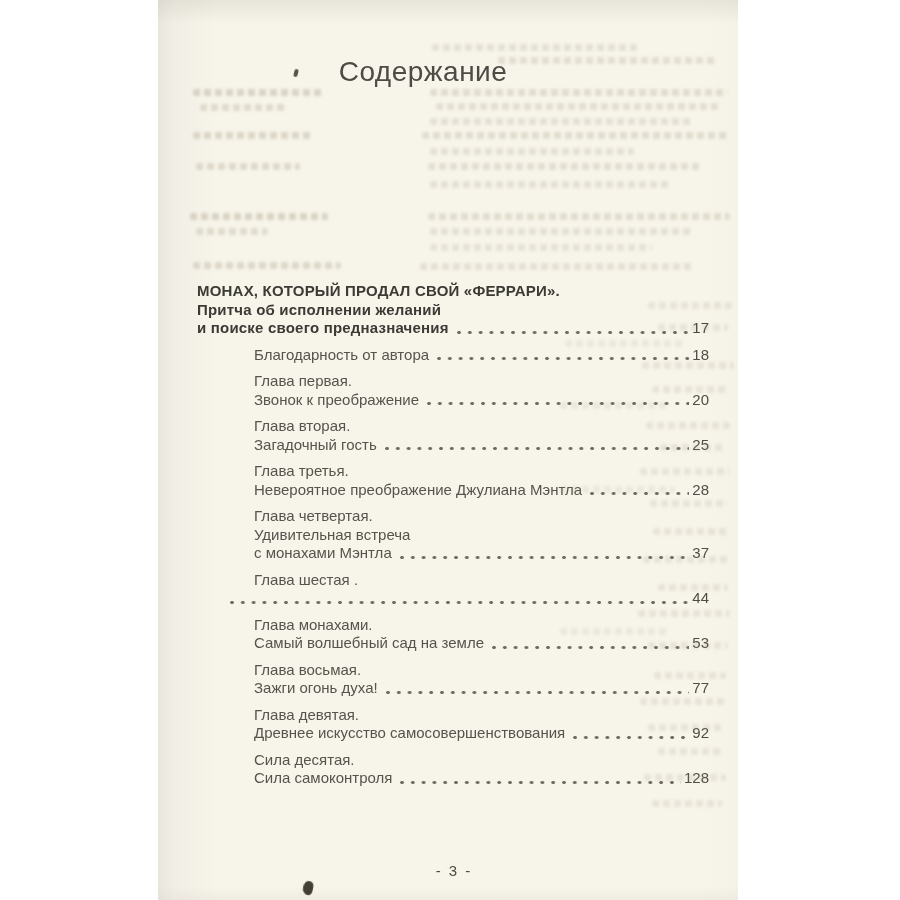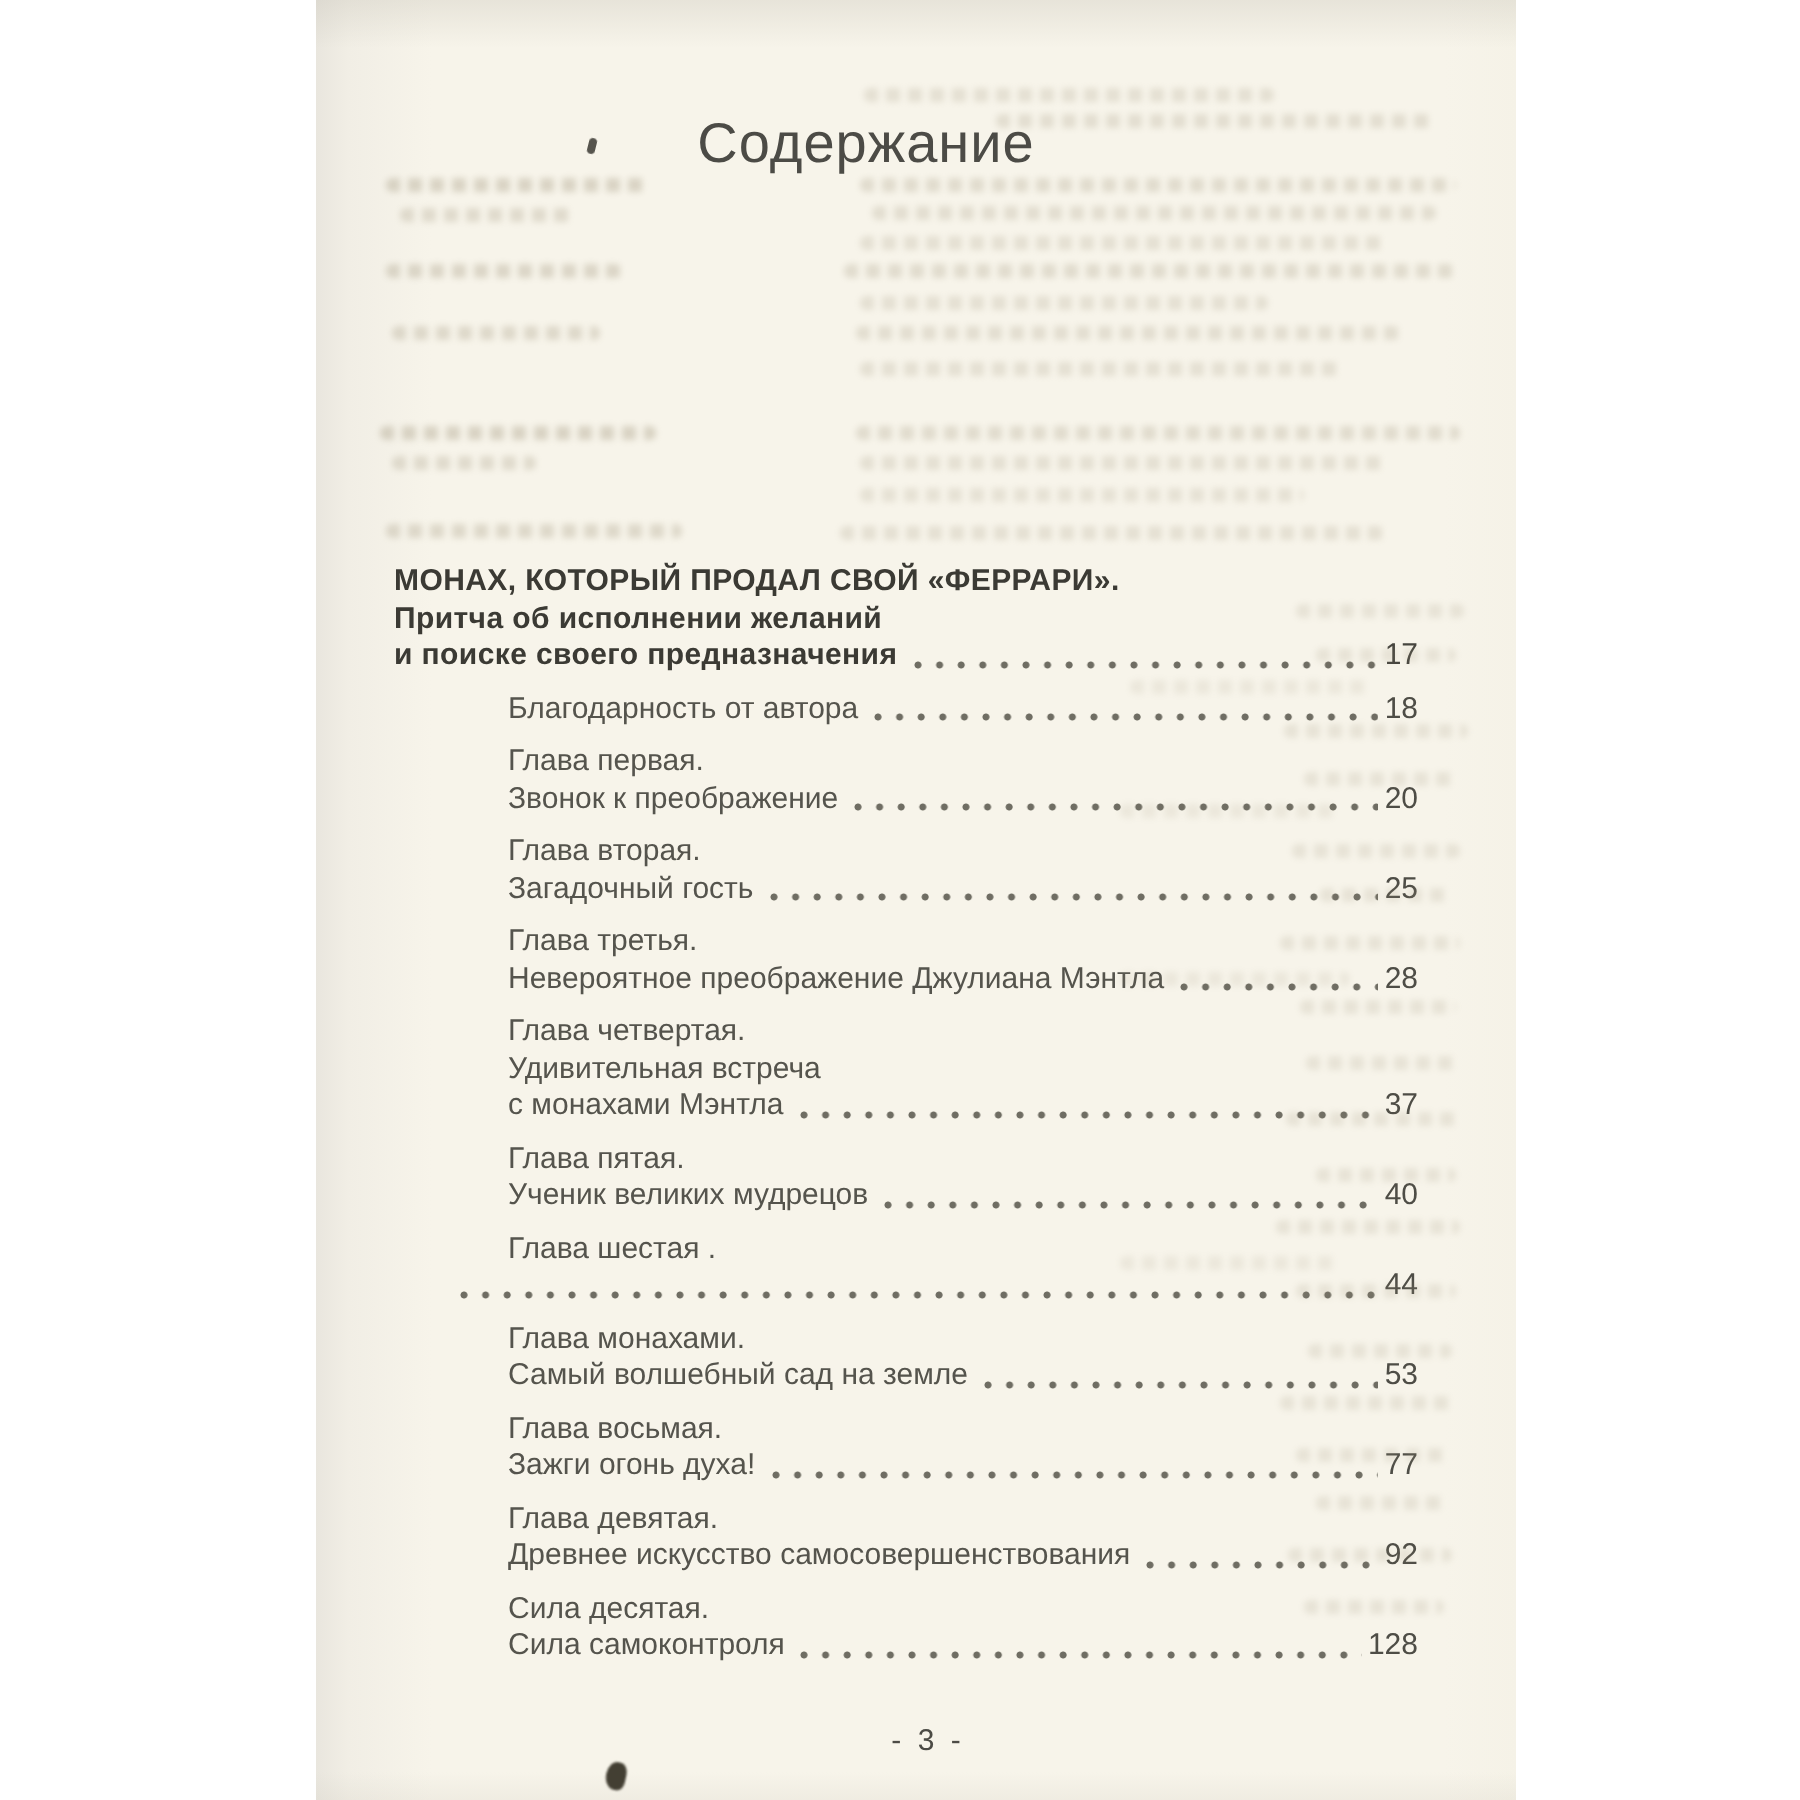--- a/index.html
+++ b/index.html
@@ -6,21 +6,20 @@
   body{
     width:900px;height:900px;overflow:hidden;background:#ffffff;
     font-family:"Liberation Sans","DejaVu Sans",sans-serif;
   }
   .photo{position:relative;width:900px;height:900px;background:#ffffff;overflow:hidden;}
 
   
   .book-page{
     position:absolute;left:158px;top:0;width:580px;height:900px;
     background:linear-gradient(90deg,#e9e6de 0px,#f1eee5 16px,#f7f4ea 58px,#f7f4ea 94%,#f5f2e7 100%);
-    padding-left:20px;
   }
   .book-page::before{
     content:'';position:absolute;inset:0;pointer-events:none;
     background:
       linear-gradient(180deg,rgba(190,186,174,.28),rgba(190,186,174,0) 24px),
       linear-gradient(0deg,rgba(205,200,188,.18),rgba(205,200,188,0) 14px);
   }
 
   .page-title{
     position:absolute;top:56px;left:0;width:100%;text-align:center;
@@ -142,30 +141,20 @@
         <div class="line">
             <span class="line-text">Удивительная встреча</span>
           </div>
         <div class="line">
           <span class="line-text">с монахами Мэнтла</span>
           <span class="leader"></span>
           <span class="pg">37</span>
         </div>
       </li>
 
-      <li class="toc-entry chapter">
-        <div class="line">
-            <span class="line-text">Глава пятая.</span>
-          </div>
-        <div class="line">
-          <span class="line-text">Ученик великих мудрецов</span>
-          <span class="leader"></span>
-          <span class="pg">40</span>
-        </div>
-      </li>
 
       <li class="toc-entry chapter">
         <div class="line">
             <span class="line-text">Глава шестая .</span>
           </div>
         <div class="line">
           <span class="leader"></span>
           <span class="pg">44</span>
         </div>
       </li>

